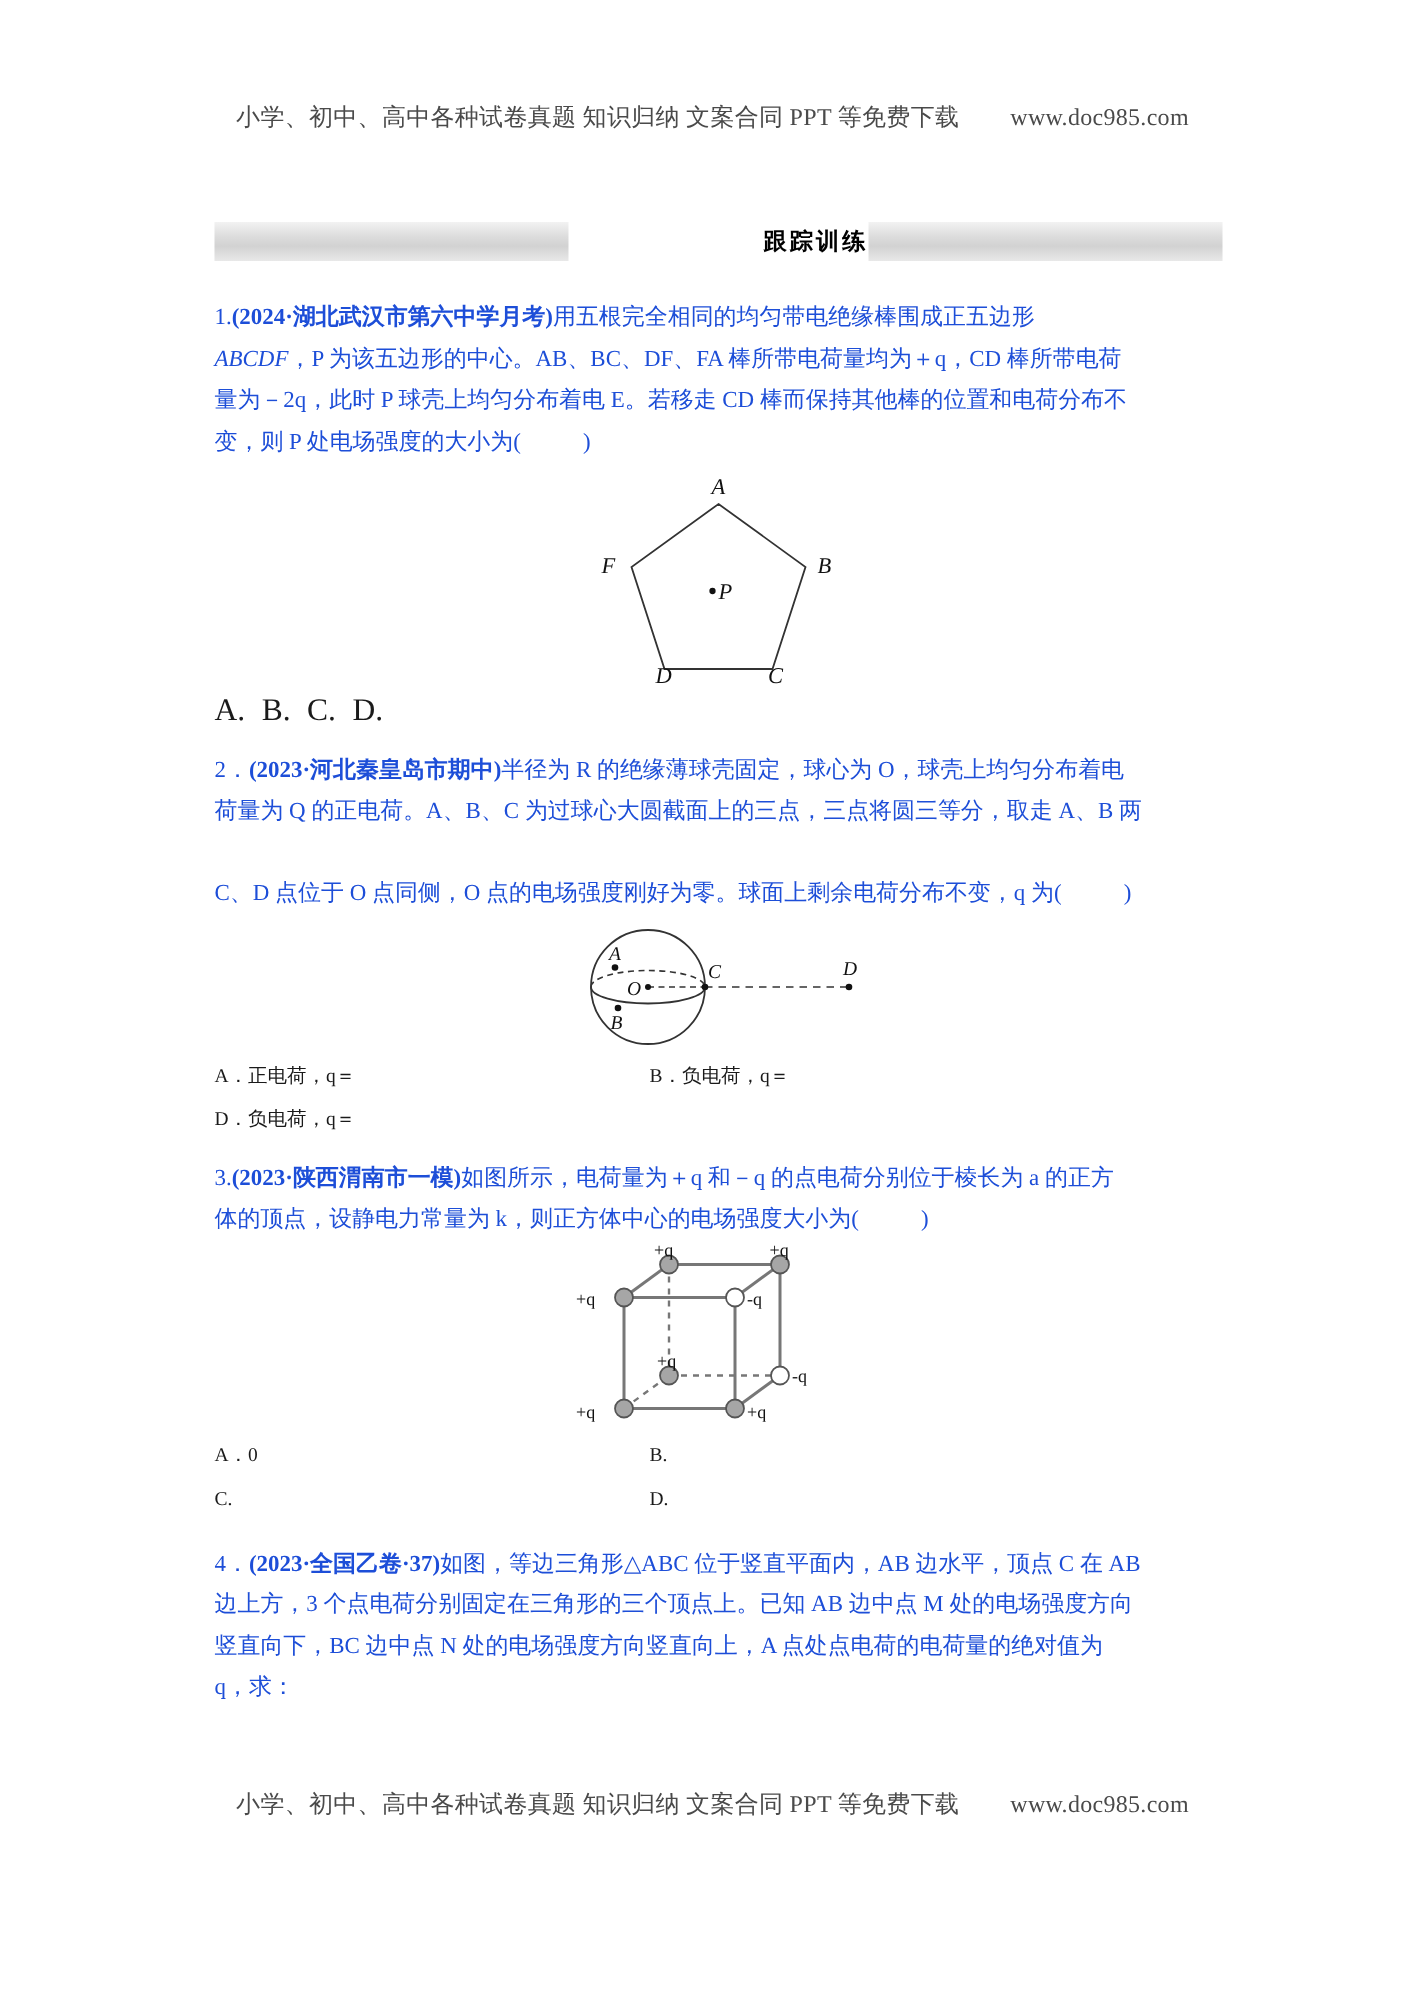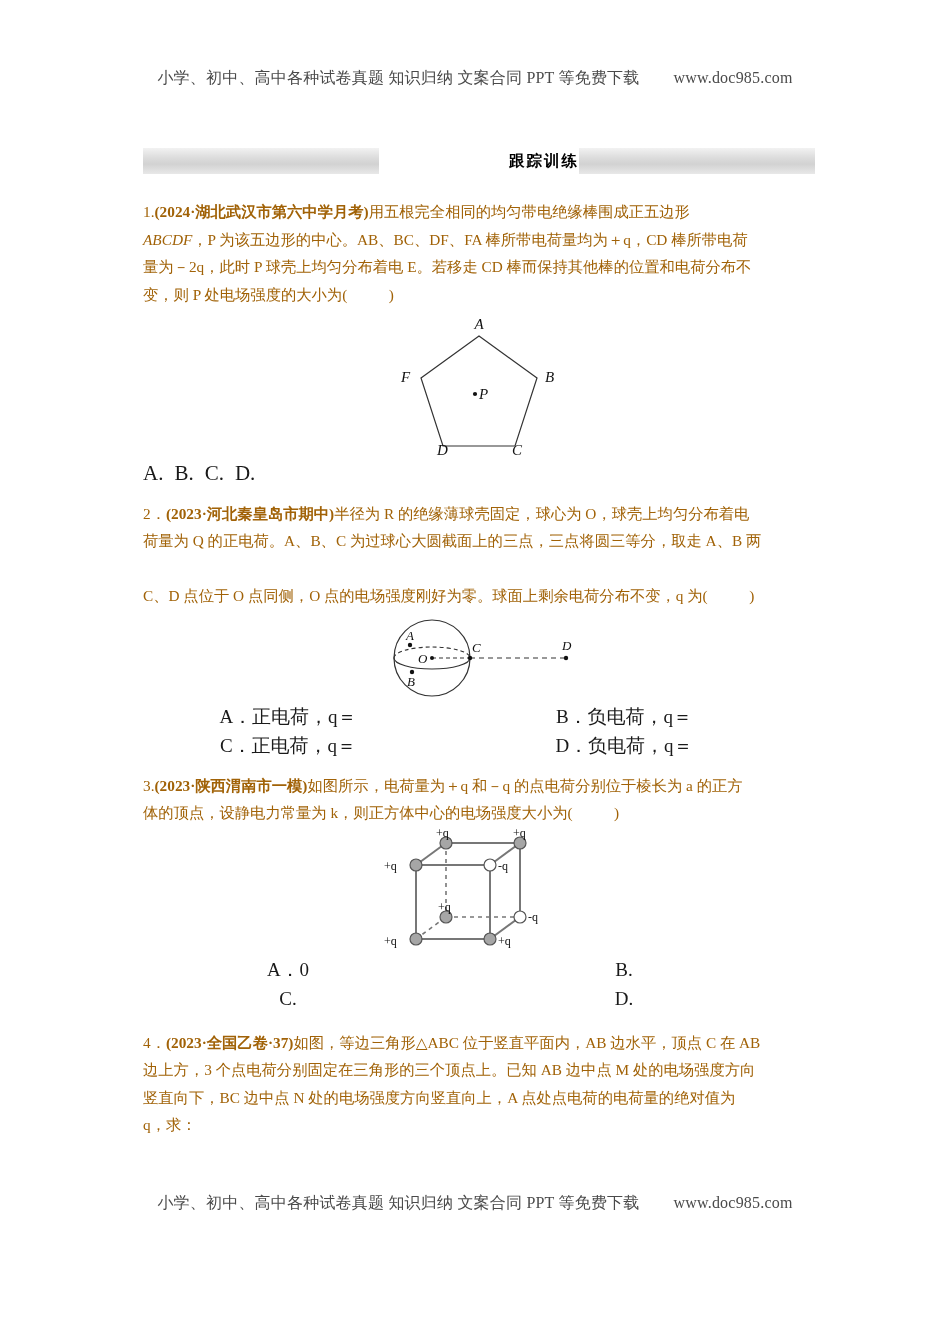--- a/index.html
+++ b/index.html
@@ -75,43 +75,42 @@
 
   
   .question {
     margin-bottom: 6px;
   }
   .qtext {
     font-size: 15.3px;
     line-height: 27.5px;
     text-align: justify;
     text-justify: inter-ideograph;
-    color: #a16207;
+    color: #1d4ed8;
   }
   .qtext .b { font-weight: bold; }
   .qtext i, .it {
     font-style: italic;
     font-family: "Liberation Serif", serif;
   }
   .blank-paren { letter-spacing: 10px; }
 
   
   .opts-inline {
     font-size: 21px;
     line-height: 27.5px;
     margin-top: 2px;
   }
   .opts-inline span { margin-right: 11px; }
   .opt-grid {
     display: grid;
     grid-template-columns: 290px 1fr;
-    font-size: 19px;
+    font-size: 13px;
     line-height: 29px;
     margin-top: 2px;
-    text-align: center;
   }
   .opt-cell { white-space: nowrap; }
 
   
   .figure {
     display: flex;
     justify-content: center;
     align-items: center;
   }
   .fig-pentagon { margin: 6px 0 4px 0; }
@@ -195,21 +194,20 @@
           <text x="63" y="72" font-size="13">B</text>
           <text x="128" y="38" font-size="13">C</text>
           <text x="218" y="36" font-size="13">D</text>
           <text x="74" y="49" font-size="13">O</text>
         </svg>
       </div>
 
       <div class="opt-grid">
         <div class="opt-cell">A．正电荷，q＝</div>
         <div class="opt-cell">B．负电荷，q＝</div>
-        <div class="opt-cell">C．正电荷，q＝</div>
         <div class="opt-cell">D．负电荷，q＝</div>
       </div>
     </div>
 
     <div class="question sp-top-s">
       <div class="qtext">
         <span>3.</span><span class="b">(2023·陕西渭南市一模)</span><span>如图所示，电荷量为＋q 和－q 的点电荷分别位于棱长为 a 的正方</span><br>
         <span>体的顶点，设静电力常量为 k，则正方体中心的电场强度大小为(</span><span class="blank-paren">&nbsp;&nbsp;&nbsp;</span><span>)</span>
       </div>
 

